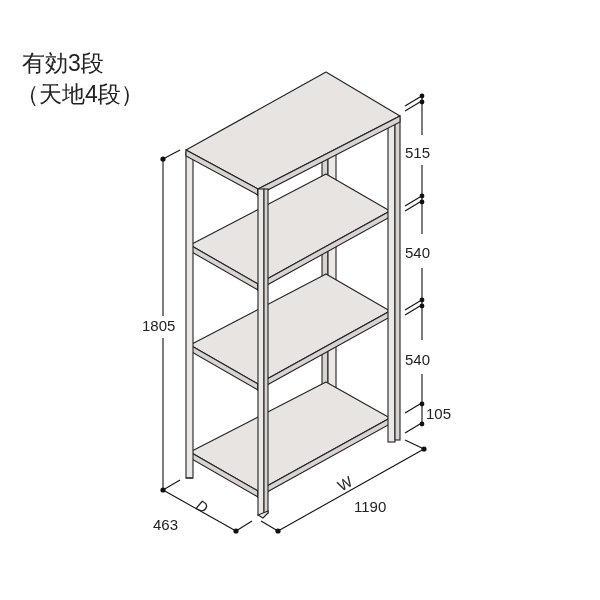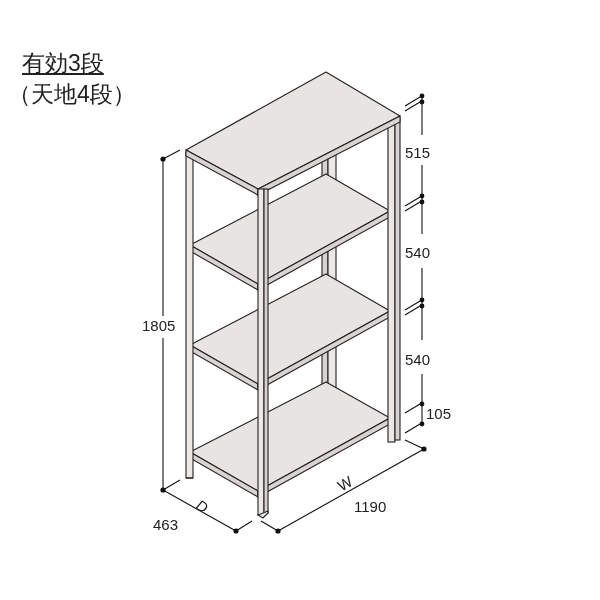--- a/index.html
+++ b/index.html
@@ -1,20 +1,20 @@
 <!DOCTYPE html>
 <html><head>
 <meta charset="utf-8">
 <style>
   html, body { margin: 0; padding: 0; background: #ffffff; }
   body { width: 600px; height: 600px; position: relative; overflow: hidden;
          font-family: "Liberation Sans", "DejaVu Sans", sans-serif; }
   .title { position: absolute; left: 22px; font-size: 23px; color: #222; line-height: 1; letter-spacing: 0px; }
-  #t1 { top: 52px; text-decoration: underline; }
-  #t2 { top: 83px; left: 8px; text-align: center; }
+  #t1 { top: 52px; }
+  #t2 { top: 83px; left: 16px; text-align: center; }
   svg { position: absolute; left: 0; top: 0; }
   .dimtext { font-family: "Liberation Sans", "DejaVu Sans", sans-serif; font-size: 15px; fill: #222; }
 </style>
 </head>
 <body>
 
 <div id="t1" class="title">有効3段</div>
 <div id="t2" class="title">（天地4段）</div>
 
 <svg width="600" height="600" viewBox="0 0 600 600">

